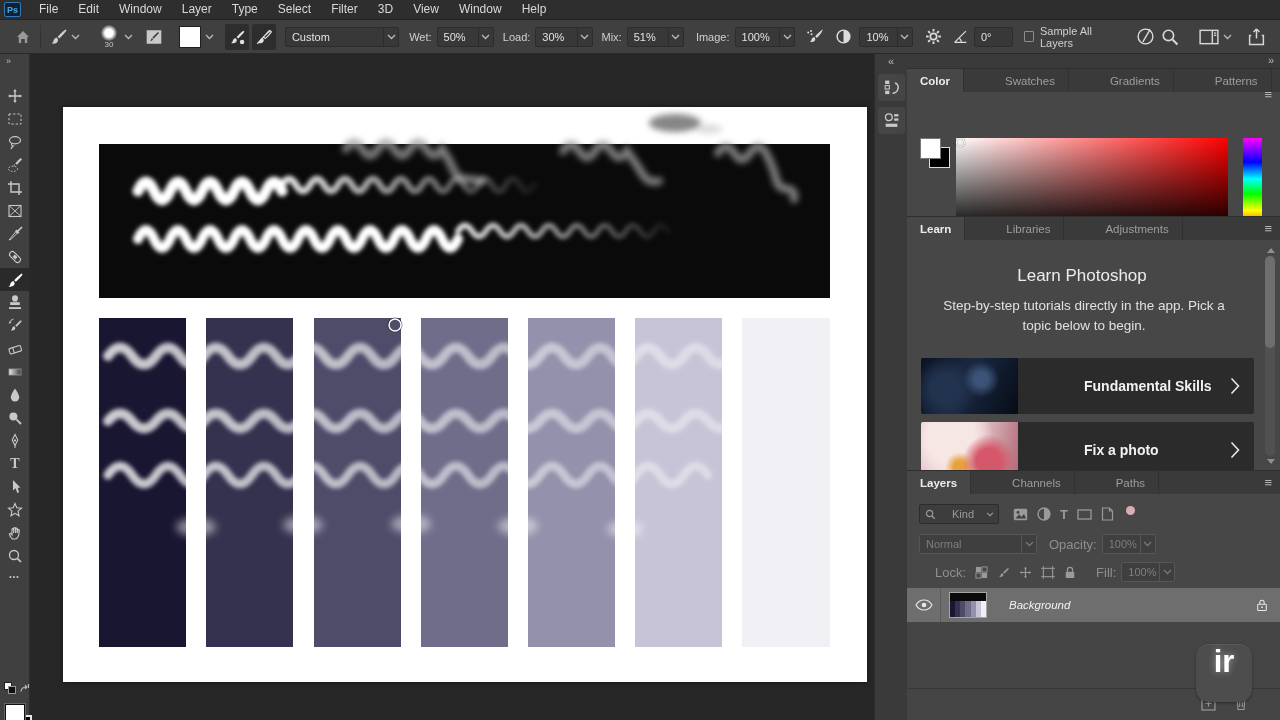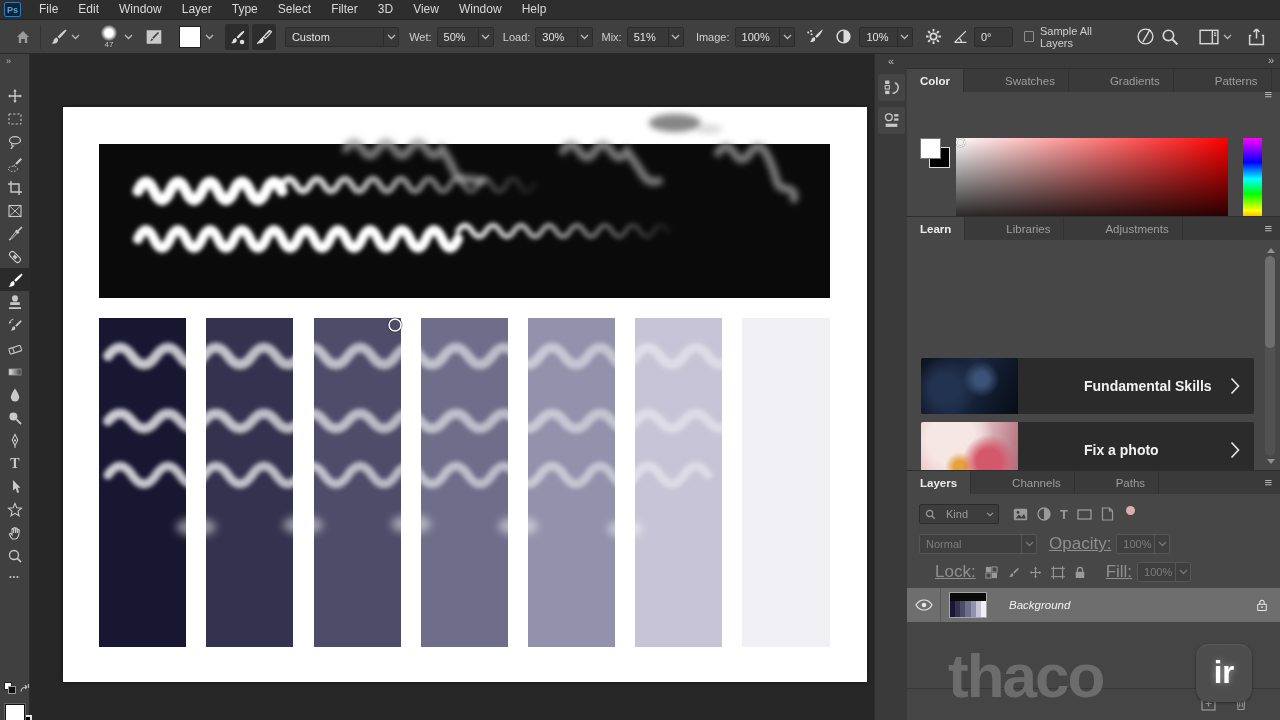--- a/index.html
+++ b/index.html
@@ -109,47 +109,47 @@
     border-left:4px solid transparent; border-right:4px solid transparent; }
   .lsarrow-up { top:0; border-bottom:5px solid #8f8f8f; }
   .lsarrow-dn { bottom:0; border-top:5px solid #8f8f8f; }
   .lstrack { position:absolute; left:0; top:8px; width:10px; height:200px; background:#515151; border-radius:5px; }
   .lsthumb { position:absolute; left:0; top:0; width:10px; height:92px; background:#6e6e6e; border-radius:5px; }
 
   
   .lrow { position:absolute; left:0; width:373px; display:flex; align-items:center; }
   .kindbox { display:flex; align-items:center; width:80px; height:20px; background:#3d3d3d;
     border:1px solid #2c2c2c; border-radius:2px; margin-left:12px; }
-  .kindbox .ktext { font-size:11px; color:#9a9a9a; margin-left:10px; flex:1; }
+  .kindbox .ktext { font-size:11px; color:#9a9a9a; margin-left:16px; flex:1; }
   .fico { margin-left:9px; display:flex; align-items:center; }
   .disabled-sel { display:flex; align-items:center; height:20px; background:#3f3f3f;
     border:1px solid #565656; border-radius:2px; }
   .disabled-sel .fval { color:#7e7e7e; }
   .disabled-sel .fchev { border-left:1px solid #565656; }
-  .dlabel { font-size:17px; color:#8f8f8f;text-decoration:underline; }
+  .dlabel { font-size:13px; color:#8f8f8f; }
   .layerrow { position:absolute; left:0; top:534px; width:373px; height:34px; background:#6e6e6e;
     display:flex; align-items:center; }
   .eyebox { width:34px; display:flex; justify-content:center; align-items:center; border-right:1px solid #5a5a5a; height:34px;}
   .lthumb { width:38px; height:26px; margin-left:8px; border:1px solid #a5a5a5;
     background:linear-gradient(90deg,#191631 0 14%,#34324e 14% 28%,#4e4c69 28% 42%,#6f6d8a 42% 57%,#9391ab 57% 71%,#c6c4d6 71% 85%,#f1f0f5 85% 100%),#fff; position:relative; }
   .lthumb::before { content:""; position:absolute; left:0; top:0; width:100%; height:8px; background:#0a0a0a; }
   .lname { font-size:11.5px; font-style:italic; color:#f2f2f2; margin-left:22px; flex:1; }
   .llock { margin-right:12px; }
   .layersrest { position:absolute; left:0; top:568px; width:373px; height:98px; background:#454545; }
   .lbottombar { position:absolute; left:0; top:634px; width:373px; height:32px; background:#454545;
     border-top:1px solid #383838; }
   .pinkdot { width:9px; height:9px; border-radius:50%; background:#d9aeb4; margin-left:12px; margin-top:-8px; }
 
   
   .watermark { position:absolute; left:942px; top:632px; width:330px; height:86px; z-index:60; pointer-events:none; }
   .wmtext { position:absolute; left:6px; top:8px; font-size:62px; font-weight:bold; letter-spacing:-2px;
     color:#6f6f6f; opacity:.95; }
   .wmbadge { position:absolute; left:254px; top:12px; width:56px; height:58px; background:#4d4d4d;
     border-radius:13px; box-shadow:0 1px 3px rgba(0,0,0,.4), inset 0 1px 0 rgba(255,255,255,.08);
-    display:flex; align-items:center; justify-content:center; }
+    display:flex; justify-content:center; }
   .wmbadge span { color:#fff; font-size:31px; font-weight:bold;
     text-shadow:0 0 7px rgba(255,255,255,.45); }
 </style>
 </head>
 <body>
 
 <div id="root">
 
   <div class="menubar">
     <div class="pslogo">
@@ -179,21 +179,21 @@
       <svg width="17" height="17" viewBox="0 0 16 16">
           <path d="M14.6 1.4C11.8 3.4 8.6 6.6 7.2 8.2l1.6 1.6c1.6-1.4 4.8-4.6 6.8-7.4zM6.4 9c-1.8.4-2.8 1.6-3.2 3.4-.2 1-.8 1.6-1.8 2 1.4.6 4 .4 5.2-.8 1-.9 1.2-2.2.8-3.2z" fill="#cfcfcf"></path>
         </svg>
       <svg width="9" height="6" viewBox="0 0 9 6" style="margin-left:4px">
           <path d="M1 1l3.5 3.5L8 1" fill="none" stroke="#b9b9b9" stroke-width="1.3"></path>
         </svg>
     </div>
     <div class="obtn" style="margin-left:10px">
       <span class="bpreview">
         <span class="bpcircle"></span>
-        <span class="bpsize">47</span>
+        <span class="bpsize">30</span>
       </span>
       <svg width="9" height="6" viewBox="0 0 9 6" style="margin-left:2px">
           <path d="M1 1l3.5 3.5L8 1" fill="none" stroke="#b9b9b9" stroke-width="1.3"></path>
         </svg>
     </div>
     <div class="obtn" style="margin-left:6px">
       <svg width="18" height="18" viewBox="0 0 16 16">
           <rect x="1.5" y="2" width="13" height="12" fill="#c9c9c9"></rect>
           <path d="M11.5 3.5 6.5 8.5l1 1 5-5z" fill="#3a3a3a"></path>
           <path d="M6 9.2 4.5 12l2.8-1.5z" fill="#3a3a3a"></path>
@@ -596,20 +596,22 @@
       <div class="huemarker"></div>
     </div>
 
     <div class="tabbar" style="top:162px">
       <span class="tab active">Learn</span>
       <span class="tab">Libraries</span>
       <span class="tab">Adjustments</span>
       <span class="pmenu">≡</span>
     </div>
     <div class="learnbody">
+      <div class="learntitle">Learn Photoshop</div>
+      <div class="learnsub">Step-by-step tutorials directly in the app. Pick a topic below to begin.</div>
       <div class="card" style="top:118px">
         <div class="cardthumb thumb-dark"></div>
         <span class="cardlabel">Fundamental Skills</span>
         <svg class="cardchev" width="10" height="18" viewBox="0 0 10 18">
             <path d="M1.5 1.5 8.5 9 1.5 16.5" fill="none" stroke="#e8e8e8" stroke-width="1.6"></path>
           </svg>
       </div>
       <div class="card" style="top:182px">
         <div class="cardthumb thumb-pink"></div>
         <span class="cardlabel">Fix a photo</span>
@@ -761,19 +763,18 @@
       <span style="position:absolute; right:32px; top:7px">
         <svg width="14" height="15" viewBox="0 0 14 15">
             <path d="M1.5 3.5h11M4.5 3.5V1.8h5v1.7M3.2 3.5l.8 10h6l.8-10" fill="none" stroke="#9a9a9a" stroke-width="1.1"></path>
             <path d="M5.7 6v5M8.3 6v5" stroke="#9a9a9a" stroke-width="1"></path>
           </svg>
       </span>
     </div>
   </div>
 
   <div class="watermark">
-    <span class="wmtext">thaco</span>
     <div class="wmbadge">
       <span>ir</span>
     </div>
   </div>
 
 </div>
 
 </body></html>

